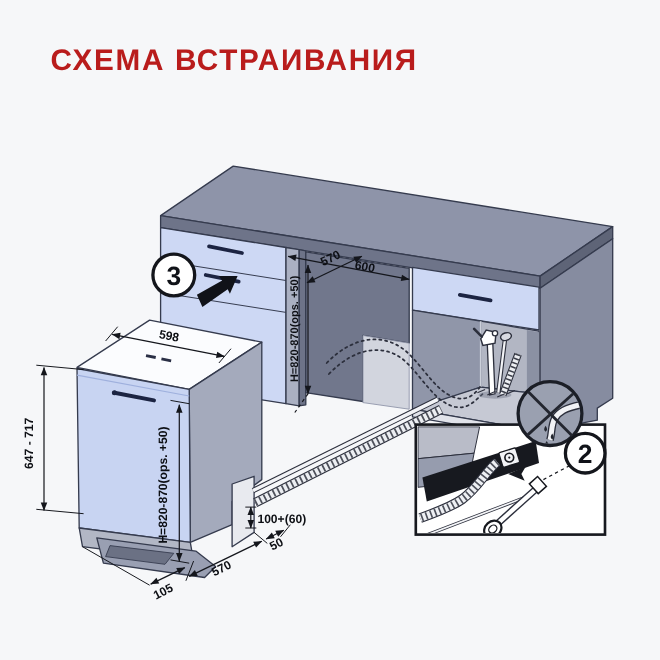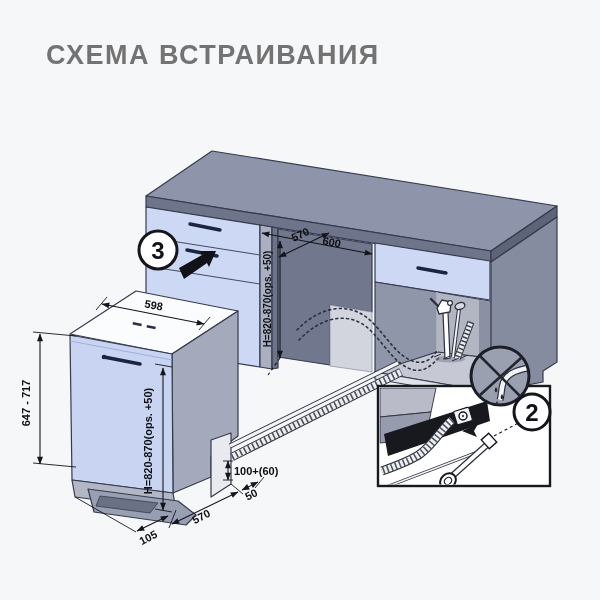--- a/index.html
+++ b/index.html
@@ -1,19 +1,19 @@
 <!DOCTYPE html>
 <html><head>
 <meta charset="utf-8">
 <style>
   html,body{margin:0;padding:0;background:#f6f7f9;}
   .page{position:relative;width:600px;height:600px;background:#f6f7f9;overflow:hidden;
         font-family:"Liberation Sans",sans-serif;}
   .title{position:absolute;left:46px;top:40px;margin:0;font-size:27px;font-weight:bold;
-         letter-spacing:1.5px;color:#737373;font-family:"Liberation Sans",sans-serif;}
+         letter-spacing:1.5px;color:#b91c1c;font-family:"Liberation Sans",sans-serif;}
   svg{position:absolute;left:0;top:0;}
   .outl{stroke:#353b4e;stroke-width:1.2;stroke-linejoin:round;}
   .thin{stroke:#353b4e;stroke-width:0.9;fill:none;}
   .dimline{stroke:#14161c;stroke-width:1.1;fill:none;}
   .dimdash{stroke:#14161c;stroke-width:1.1;fill:none;stroke-dasharray:3 3;}
   .dimtick{stroke:#14161c;stroke-width:0.9;}
   .dimtext{font:bold 11px "Liberation Sans",sans-serif;fill:#0d0f14;}
   .dimtext10{font:bold 10px "Liberation Sans",sans-serif;fill:#0d0f14;}
   .stepnum{font:bold 24px "Liberation Sans",sans-serif;fill:#101218;text-anchor:middle;}
   .dots{stroke:#2c2f3c;stroke-width:1.6;fill:none;stroke-dasharray:2 3.4;stroke-linecap:round;}

